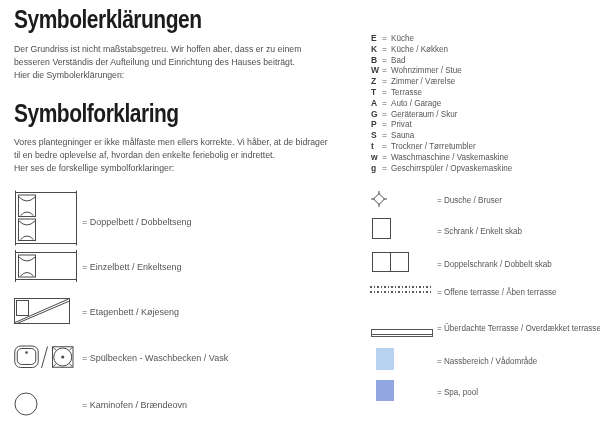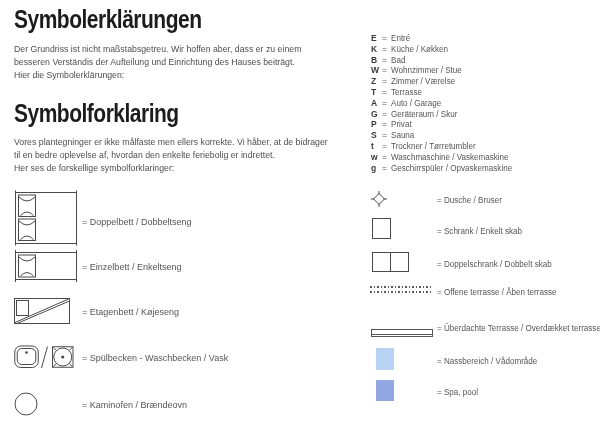--- a/index.html
+++ b/index.html
@@ -96,21 +96,21 @@
 
   <svg class="lineart abs" style="left:14px;top:392px;" width="24" height="24" viewBox="0 0 24 24">
     <circle cx="12" cy="12" r="11"></circle>
   </svg>
   <span class="sym-label abs" style="left:82px;top:399px;">= Kaminofen / Brændeovn</span>
 
   <div class="codes abs">
     <div class="code-row">
       <span class="code-letter">E</span>
       <span class="code-eq">=</span>
-      <span class="code-label">Entré</span>
+      <span class="code-label">Küche</span>
     </div>
     <div class="code-row">
       <span class="code-letter">K</span>
       <span class="code-eq">=</span>
       <span class="code-label">Küche / Køkken</span>
     </div>
     <div class="code-row">
       <span class="code-letter">B</span>
       <span class="code-eq">=</span>
       <span class="code-label">Bad</span>

